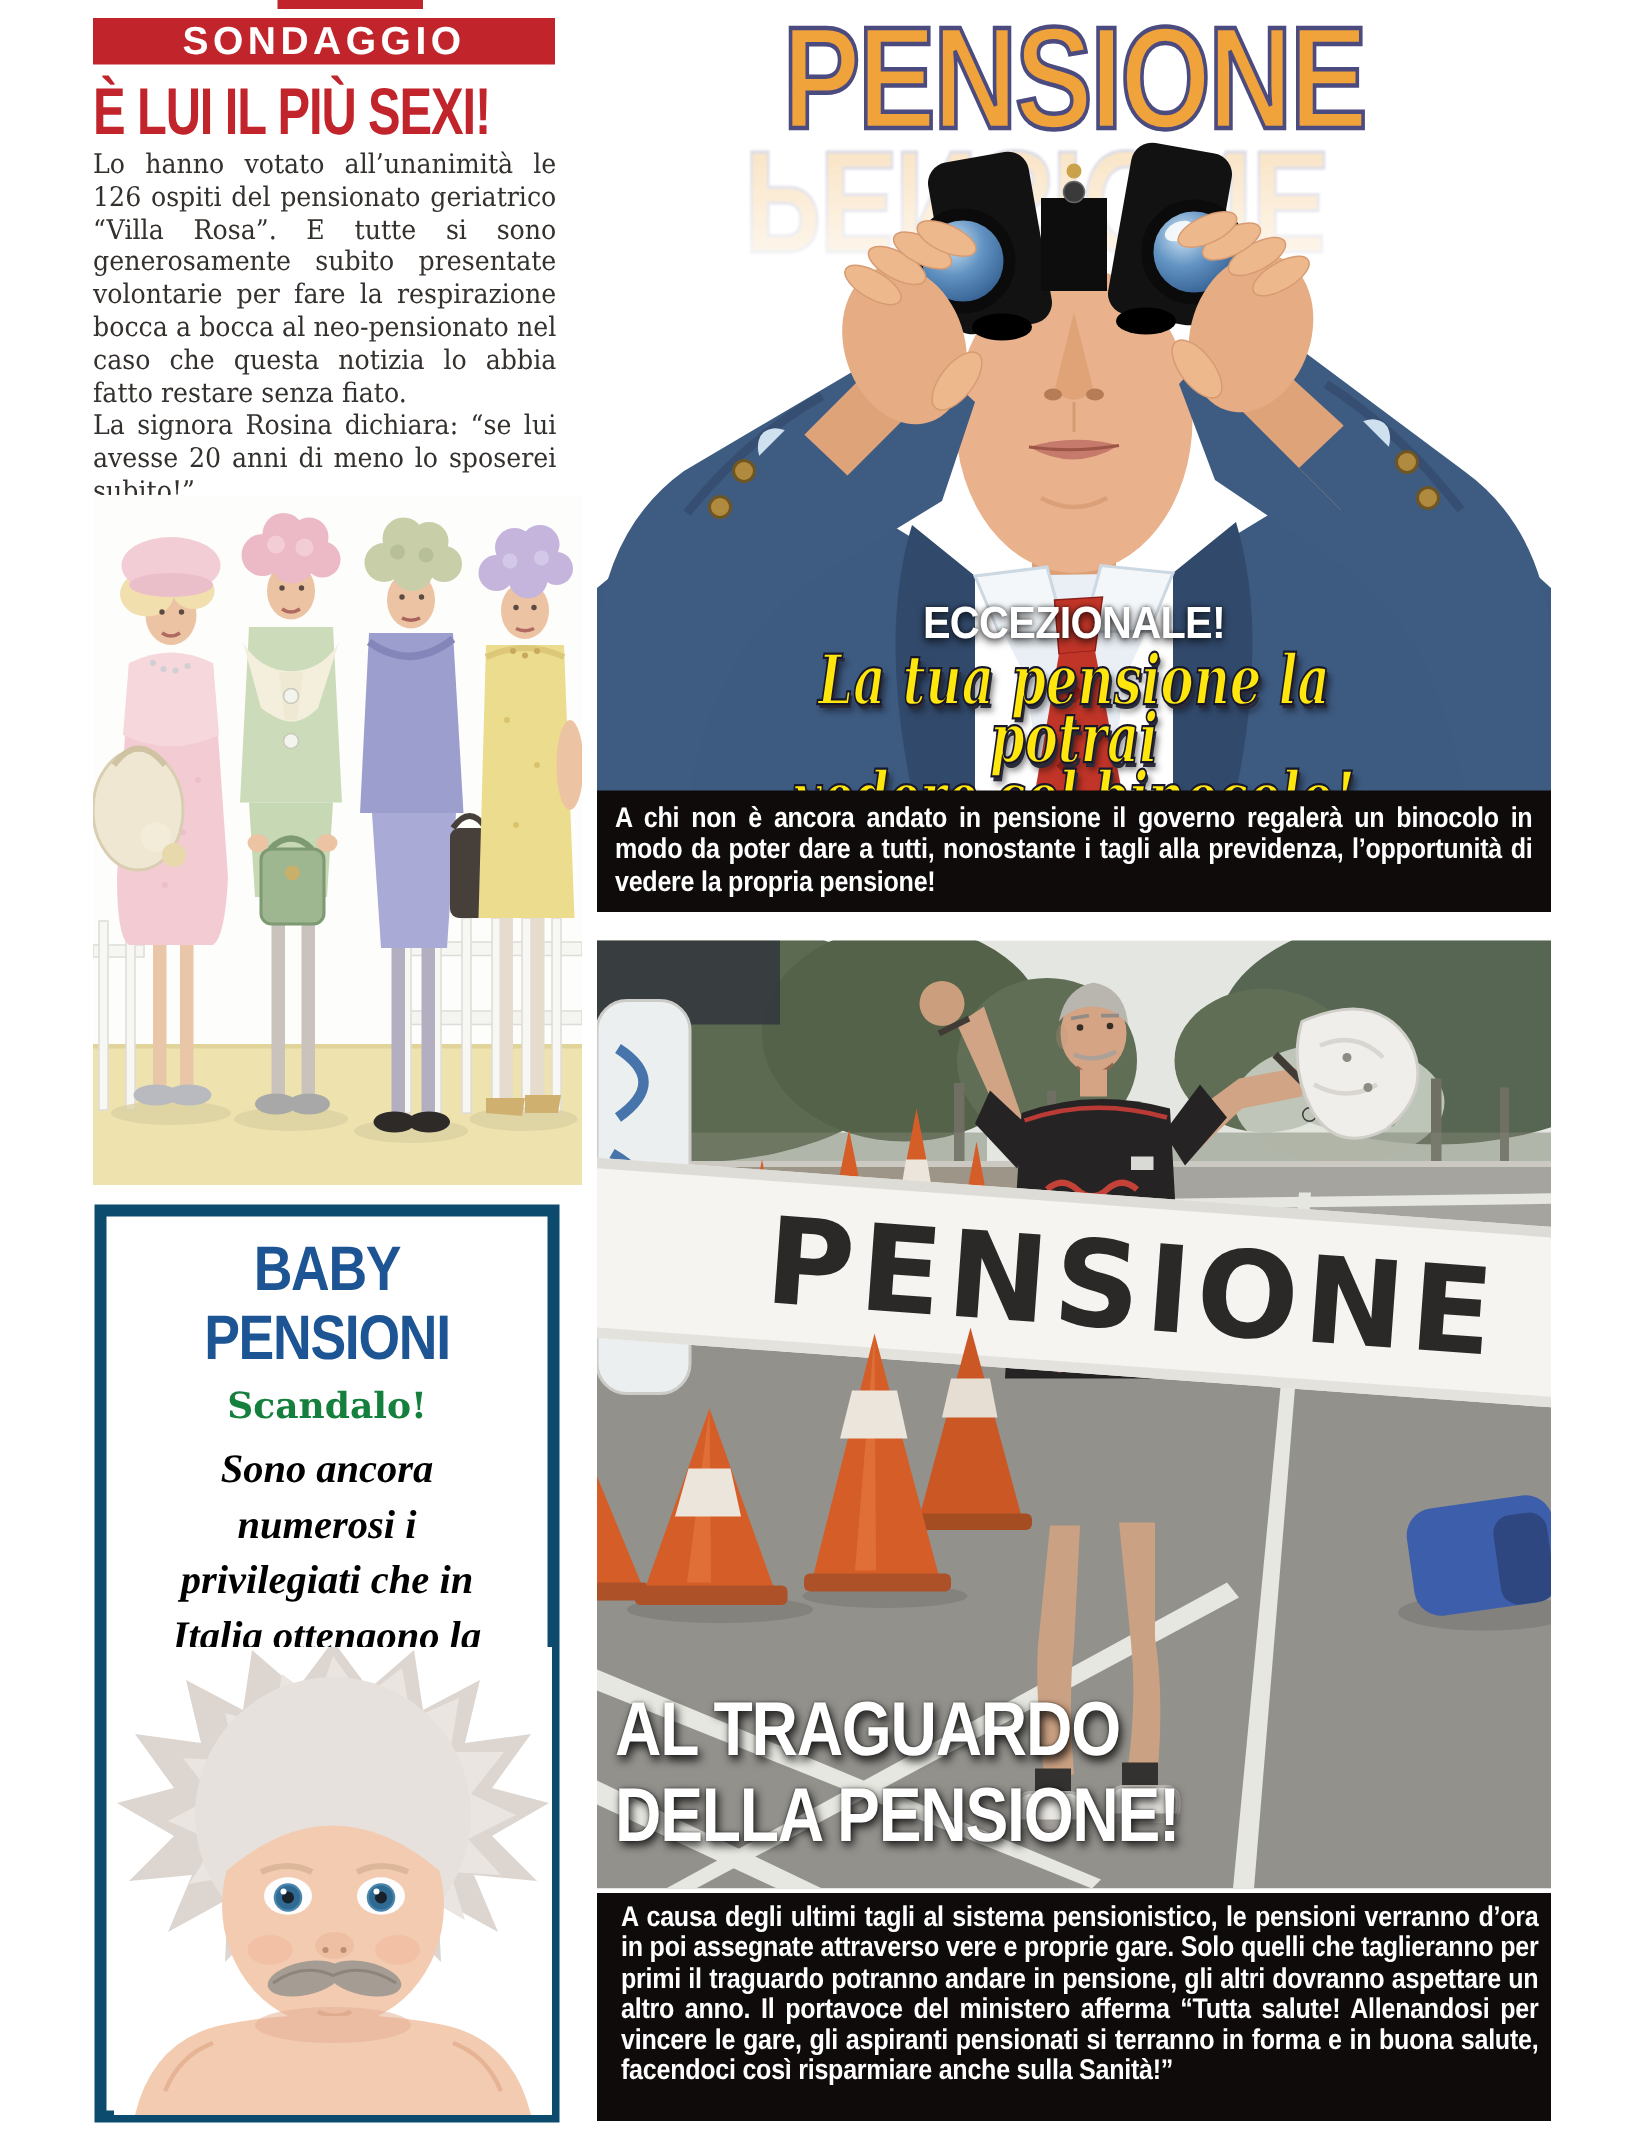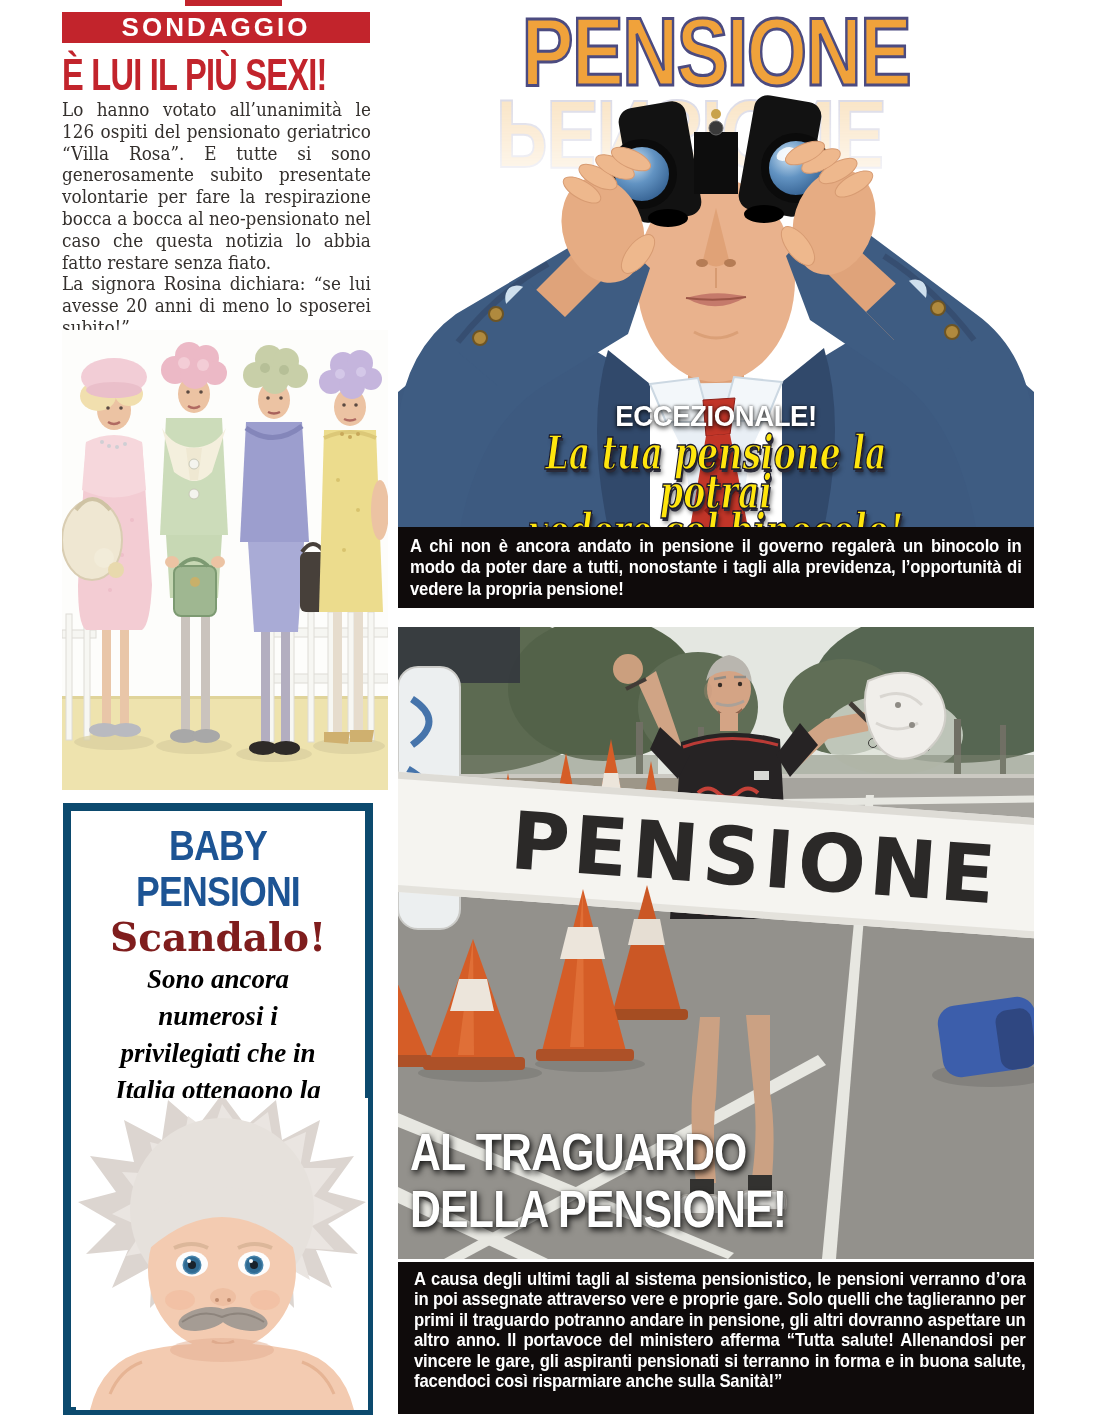--- a/index.html
+++ b/index.html
@@ -22,22 +22,22 @@
                 color:#34302d; text-align:justify; }
   .body-inner p { margin:0; }
 
   .ladies-photo { left:62px; top:330px; width:326px; height:460px; }
 
   .baby-box { left:63px; top:803px; width:310px; height:612px; background:#fff;
               border:8px solid #0c4a6e; }
   .baby-title { margin-top:12px; text-align:center; color:#1d5494; font-weight:bold;
                 font-size:42px; line-height:46px; letter-spacing:-1px;
                 transform:scaleX(.85); }
-  .baby-sub { margin-top:4px; text-align:center; color:#7f1d1d; font-weight:bold;
-              font-size:39px; line-height:36px; font-family:"DejaVu Serif", serif; }
+  .baby-sub { margin-top:4px; text-align:center; color:#15803d; font-weight:bold;
+              font-size:24px; line-height:36px; font-family:"DejaVu Serif", serif; }
   .baby-text { margin-top:6px; text-align:center; color:#000000; font-weight:bold;
                font-style:italic; font-size:27px; line-height:37px;
                font-family:Liberation Serif, serif; }
   .baby-photo { position:absolute; left:5px; top:287px; width:292px; height:312px; }
 
   .pre { white-space:pre-line; }
 
   
   .masthead, .masthead-reflection { left:398px; width:636px; text-align:center;
       font-weight:bold; font-size:97px; line-height:100px; letter-spacing:-2px;

